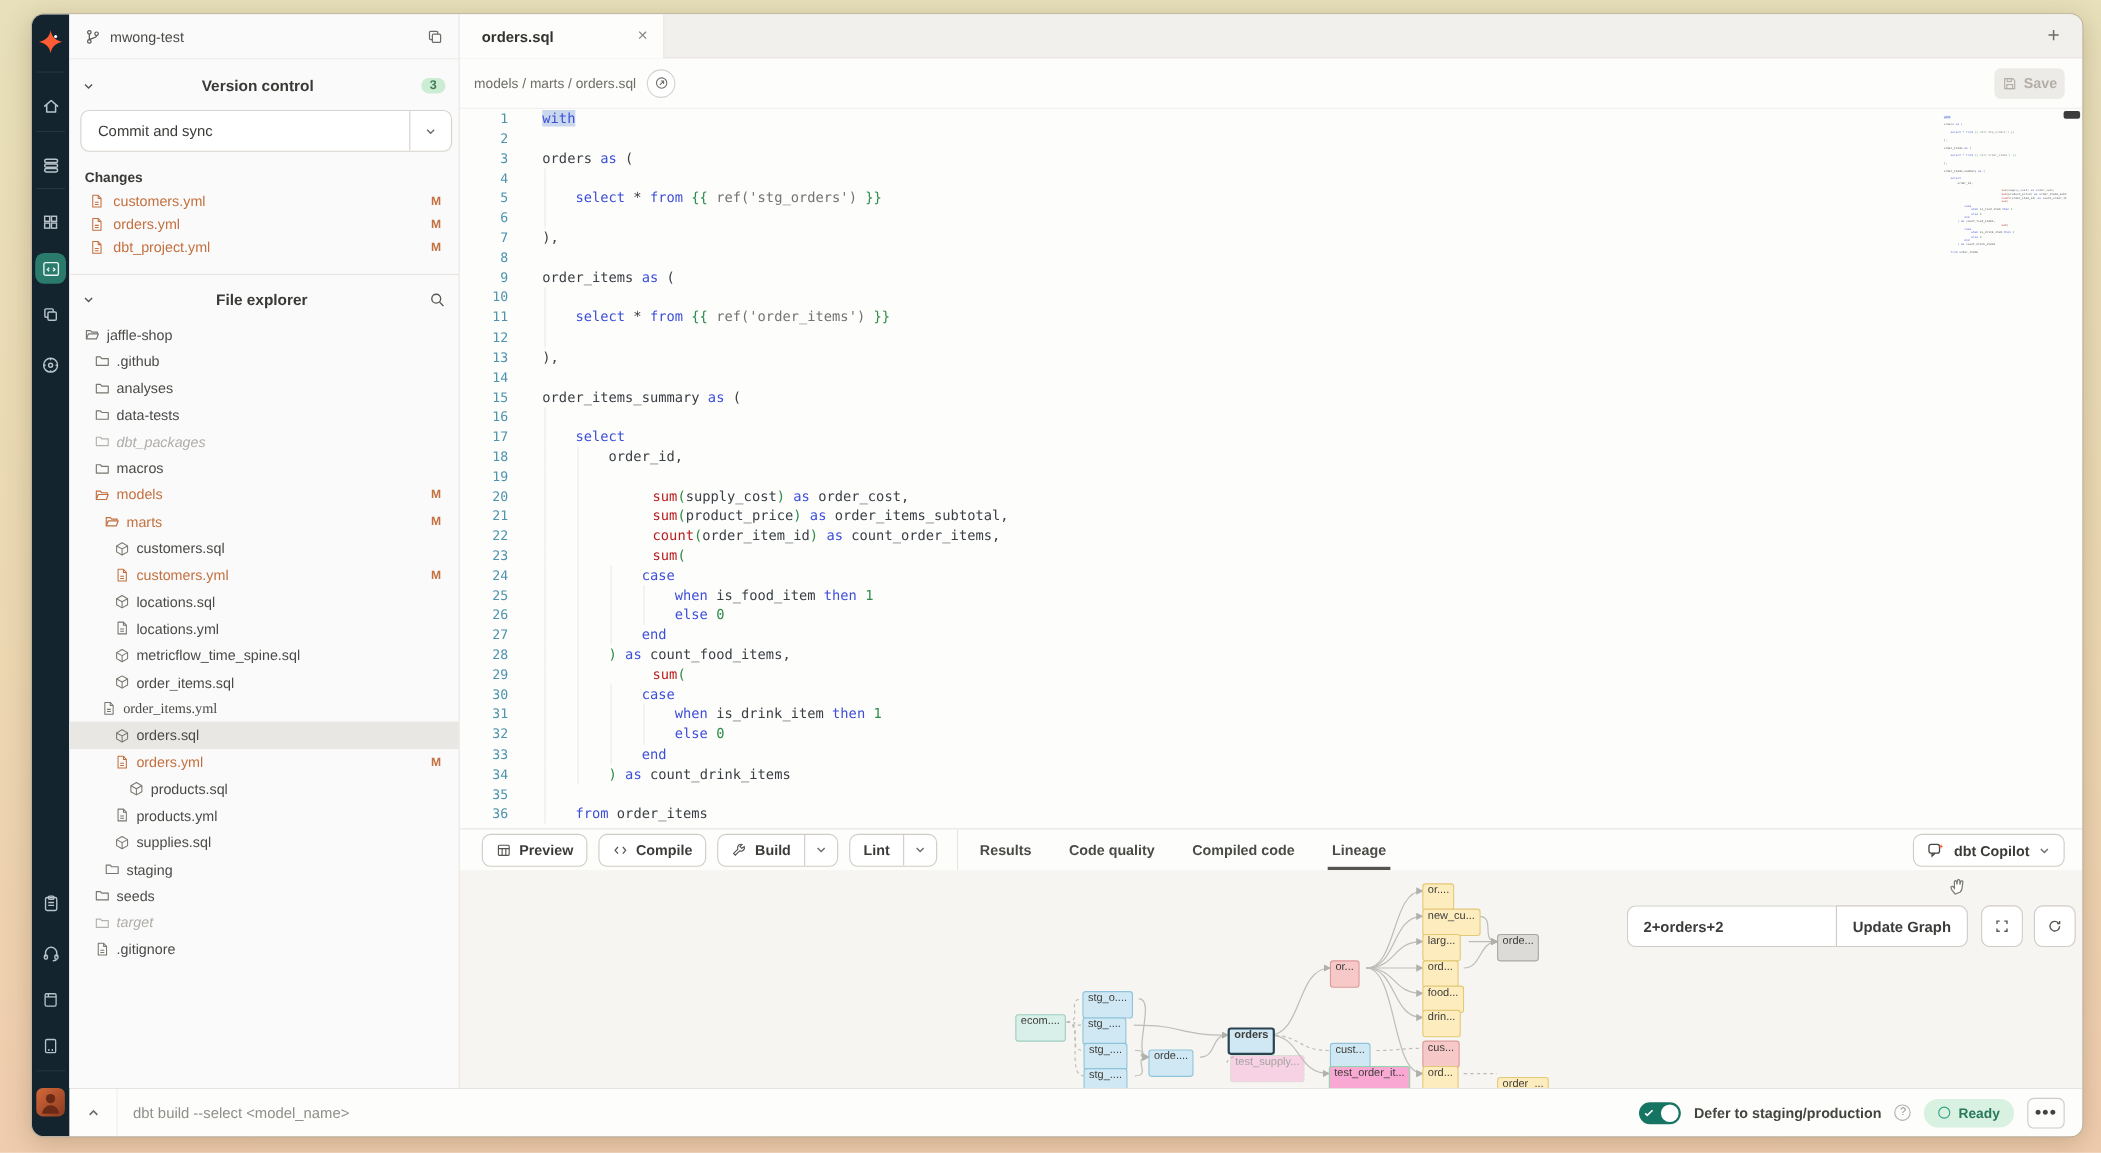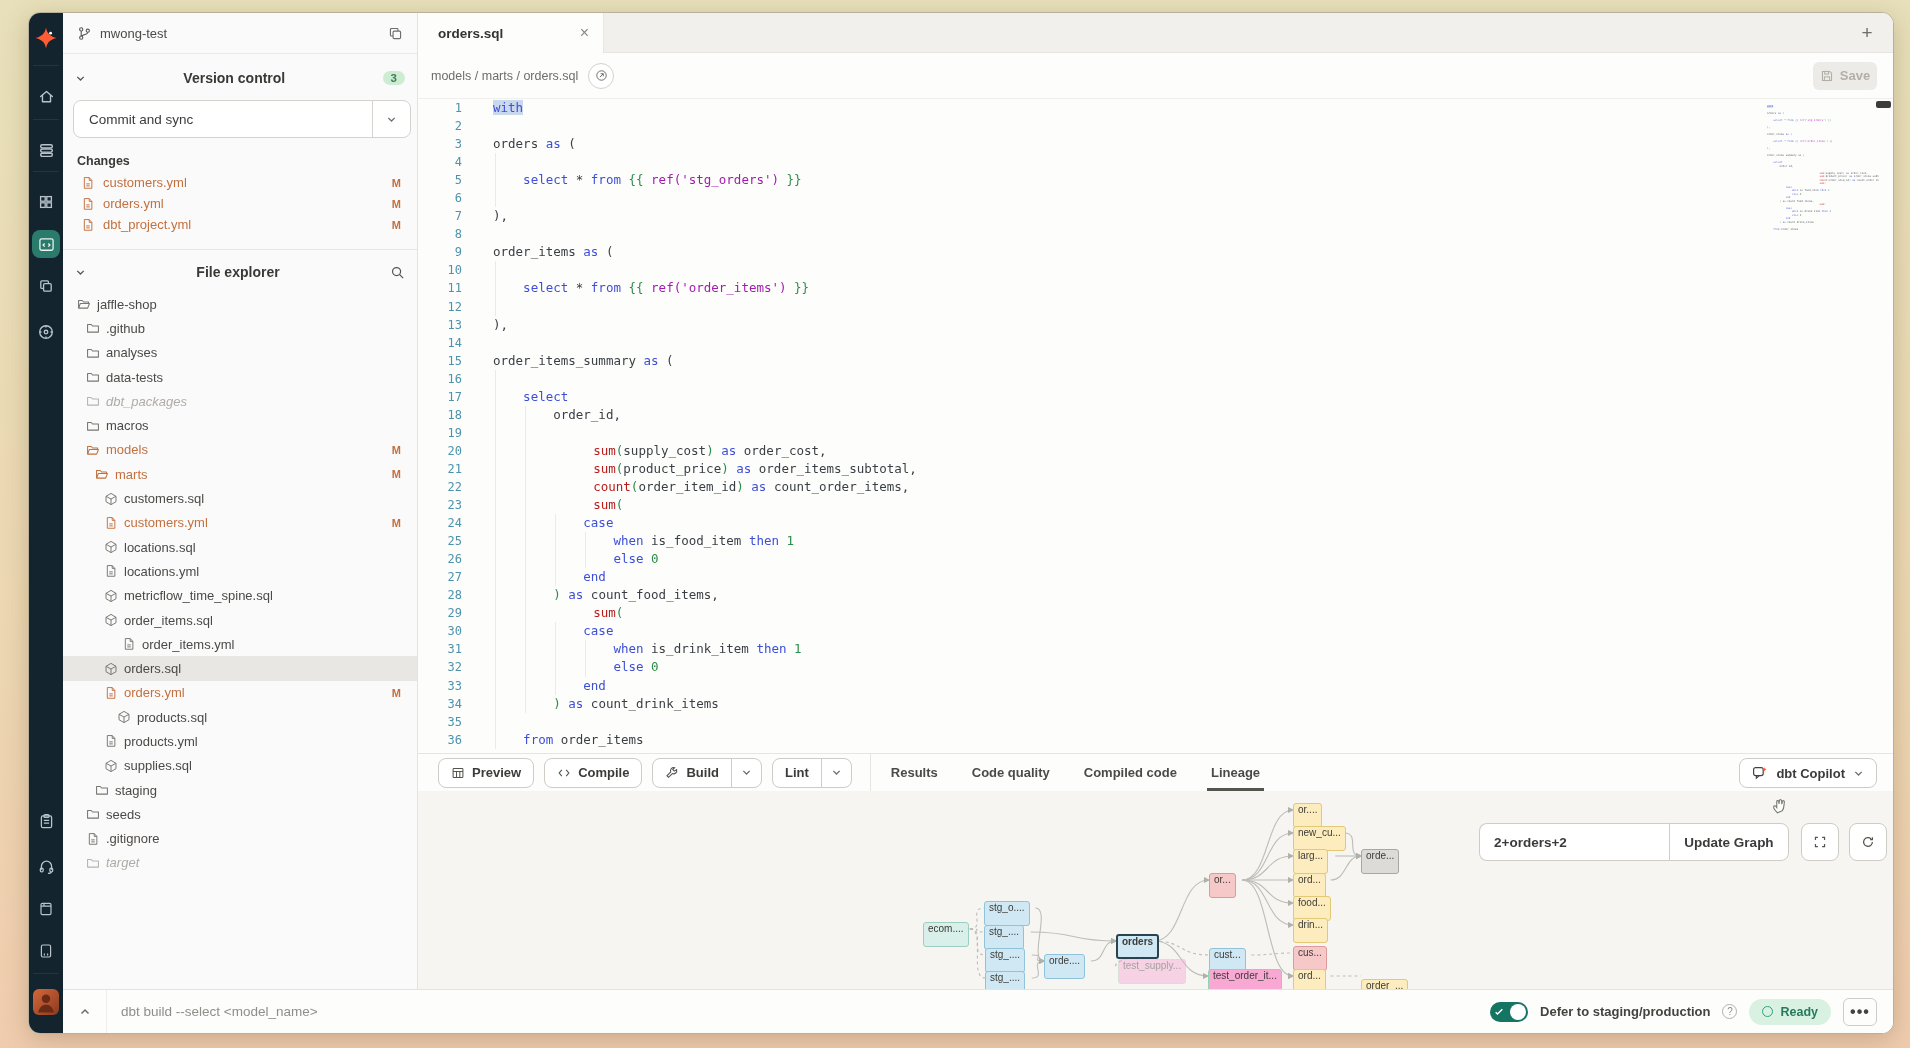--- a/index.html
+++ b/index.html
@@ -51,21 +51,21 @@
   .crumb { font-size:12.5px; color:#6e6d68; }
   .circlebtn { width:26px; height:26px; border:1px solid #d6d2cd; border-radius:50%; display:flex; align-items:center; justify-content:center; color:#6e6d68; background:#fff; }
   .crumb-grow { flex:1; }
   .savebtn { width:64px; height:28px; background:#edebe7; border-radius:6px; display:flex; align-items:center; justify-content:center; gap:6px; color:#b3aea7; font-size:13px; font-weight:bold; }
 
   .editor { flex:1; position:relative; background:#fdfdfc; overflow:hidden; font-family:"DejaVu Sans Mono",monospace; font-size:12.5px; }
   .cl { position:relative; height:18.05px; line-height:18.05px; white-space:pre; }
   .ln { position:absolute; left:0; width:44px; text-align:right; color:#4d93ad; font-size:12px; }
   .ct { position:absolute; left:75px; }
   .gl { position:absolute; top:0; bottom:0; width:1px; background:#eaeae7; }
-  .kw { color:#3d4fd8; } .f { color:#b91c1c;margin-left:40px; } .j { color:#2c8c49; } .r { color:#a21caf; } .n { color:#2c8c49; } .p { color:#3a3f45; } .g { color:#2c8c49; }
+  .kw { color:#3d4fd8; } .f { color:#b91c1c;margin-left:40px; } .j { color:#2c8c49; } .r { color:#737373; } .n { color:#2c8c49; } .p { color:#3a3f45; } .g { color:#2c8c49; }
   .sel { background:#c9d8ec; }
   .minimap { position:absolute; top:6px; right:14px; width:112px; opacity:.85; pointer-events:auto; }
   .ml { height:3.5px; line-height:3.5px; font-size:2.6px; white-space:pre; overflow:hidden; }
   .mthumb { position:absolute; top:2px; right:2px; width:15px; height:7px; background:#3c3c3c; border-radius:2px; }
 
   .toolbar { height:38px; border-top:1px solid #e7e4e1; background:#fdfdfc; display:flex; align-items:center; flex:none; position:relative; padding-left:20px; gap:10px; }
   .tbtn { height:30px; border:1px solid #cfcbc6; border-radius:8px; background:#fff; display:flex; align-items:center; color:#3b3b39; font-size:13px; font-weight:bold; overflow:hidden; }
   .tbtn .seg { display:flex; align-items:center; gap:7px; padding:0 12px; height:100%; }
   .tbtn .ddseg { border-left:1px solid #cfcbc6; width:30px; justify-content:center; padding:0; display:flex; align-items:center; height:100%; color:#6e6d69; }
   .tsep { width:1px; align-self:stretch; background:#e7e4e1; margin-left:8px; }
@@ -409,21 +409,21 @@
             </div>
             <div class="trow" style="padding-left: 41px;">
               <span class="ticon">
                 <svg width="14" height="14" viewBox="0 0 16 16" fill="none" stroke="#77766f" stroke-width="1.1" stroke-linejoin="round">
                   <path d="M8 1.6 13.7 4.9v6.2L8 14.4 2.3 11.1V4.9z"></path>
                   <path d="M8 8l5.7-3.1M8 8 2.3 4.9M8 8v6.4"></path>
                 </svg>
               </span>
     <span class="nm">order_items.sql</span>
             </div>
-            <div class="trow" style="padding-left: 59px;">
+            <div class="trow" style="padding-left: 29px; font-family: Liberation Serif, serif;">
               <span class="ticon">
                 <svg width="14" height="14" viewBox="0 0 16 16" fill="none" stroke="#77766f" stroke-width="1.1" stroke-linejoin="round">
                   <path d="M3.8 1.8h5.6l3 3.2V14H3.8z"></path>
                   <path d="M9.4 1.8v3.2h3M6 9h4M6 11.3h4"></path>
                 </svg>
               </span>
     <span class="nm">order_items.yml</span>
             </div>
             <div class="trow selrow" style="padding-left: 41px;">
               <span class="ticon">
@@ -480,36 +480,36 @@
     <span class="nm">staging</span>
             </div>
             <div class="trow" style="padding-left: 23px;">
               <span class="ticon">
                 <svg width="14" height="14" viewBox="0 0 16 16" fill="none" stroke="#77766f" stroke-width="1.2" stroke-linejoin="round">
                   <path d="M1.8 4h4.2l1.5 1.7h6.7v7H1.8z"></path>
                 </svg>
               </span>
     <span class="nm">seeds</span>
             </div>
-            <div class="trow" style="padding-left: 23px;">
-              <span class="ticon">
-                <svg width="14" height="14" viewBox="0 0 16 16" fill="none" stroke="#77766f" stroke-width="1.1" stroke-linejoin="round">
-                  <path d="M3.8 1.8h5.6l3 3.2V14H3.8z"></path>
-                  <path d="M9.4 1.8v3.2h3M6 9h4M6 11.3h4"></path>
-                </svg>
-              </span>
-    <span class="nm">.gitignore</span>
-            </div>
             <div class="trow dim" style="padding-left: 23px;">
               <span class="ticon">
                 <svg width="14" height="14" viewBox="0 0 16 16" fill="none" stroke="#b5b3ae" stroke-width="1.2" stroke-linejoin="round">
                   <path d="M1.8 4h4.2l1.5 1.7h6.7v7H1.8z"></path>
                 </svg>
               </span>
     <span class="nm">target</span>
+            </div>
+            <div class="trow" style="padding-left: 23px;">
+              <span class="ticon">
+                <svg width="14" height="14" viewBox="0 0 16 16" fill="none" stroke="#77766f" stroke-width="1.1" stroke-linejoin="round">
+                  <path d="M3.8 1.8h5.6l3 3.2V14H3.8z"></path>
+                  <path d="M9.4 1.8v3.2h3M6 9h4M6 11.3h4"></path>
+                </svg>
+              </span>
+    <span class="nm">.gitignore</span>
             </div>
           </div>
       </aside>
 
       <main class="main">
 
         <div class="tabbar">
           <div class="tab">
             <span class="t">orders.sql</span>
             <span class="x">×</span>

